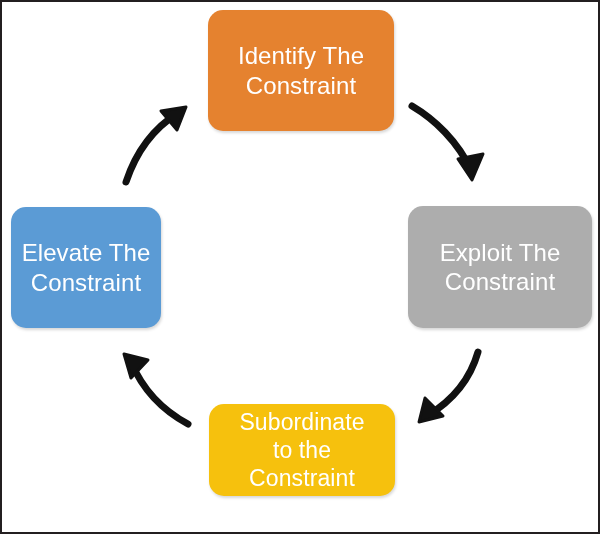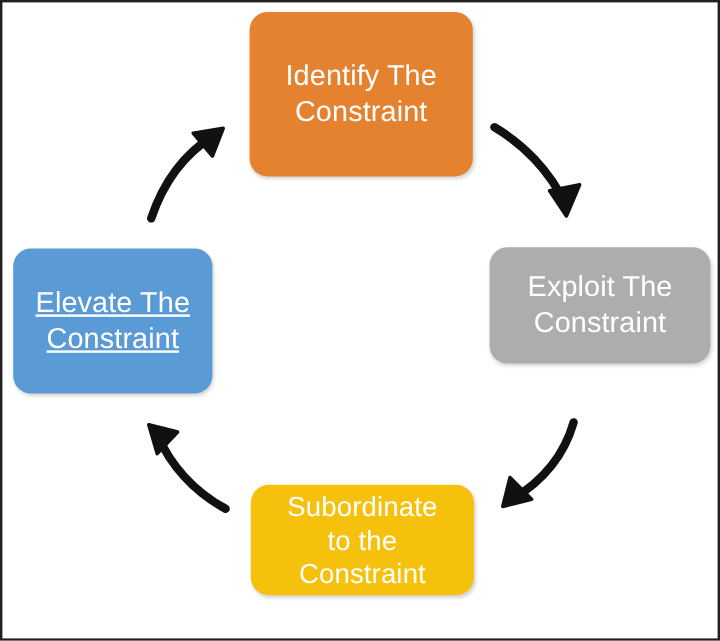--- a/index.html
+++ b/index.html
@@ -38,44 +38,43 @@
     display: block;
     width: 100%;
     padding: 0 8px;
     box-sizing: border-box;
     white-space: pre-line;
   }
   #node-identify {
     left: 206px;
     top: 8px;
     width: 186px;
-    height: 137px;
+    height: 121px;
     font-size: 24px;
   }
   #node-exploit {
     left: 406px;
     top: 204px;
     width: 184px;
-    height: 97px;
+    height: 122px;
     font-size: 24px;
   }
   #node-subordinate {
     left: 207px;
     top: 402px;
     width: 186px;
     height: 92px;
     font-size: 23px;
   }
   #node-elevate {
     left: 9px;
     top: 205px;
-    width: 166px;
+    width: 150px;
     height: 121px;
     font-size: 24px;
-    text-decoration: underline;
   }
   #arrow-layer {
     position: absolute;
     left: 0;
     top: 0;
     width: 596px;
     height: 530px;
     pointer-events: none;
   }
 </style>

